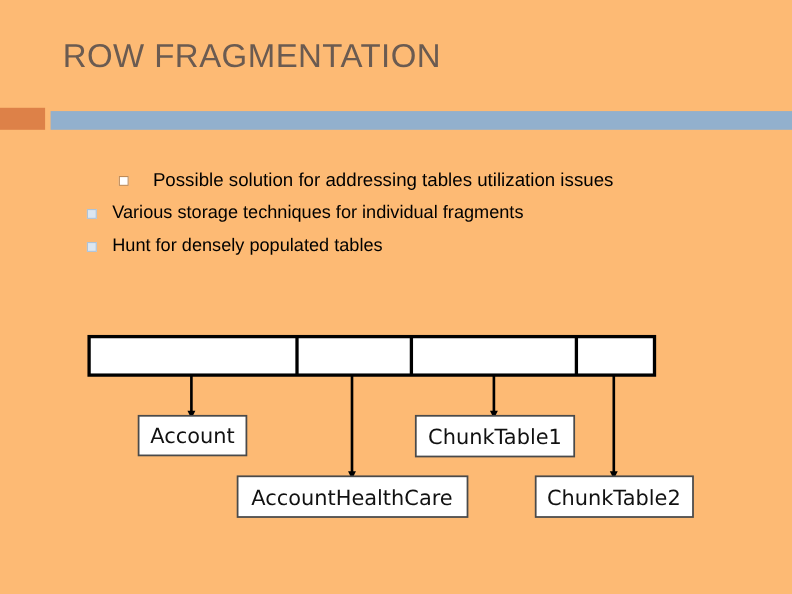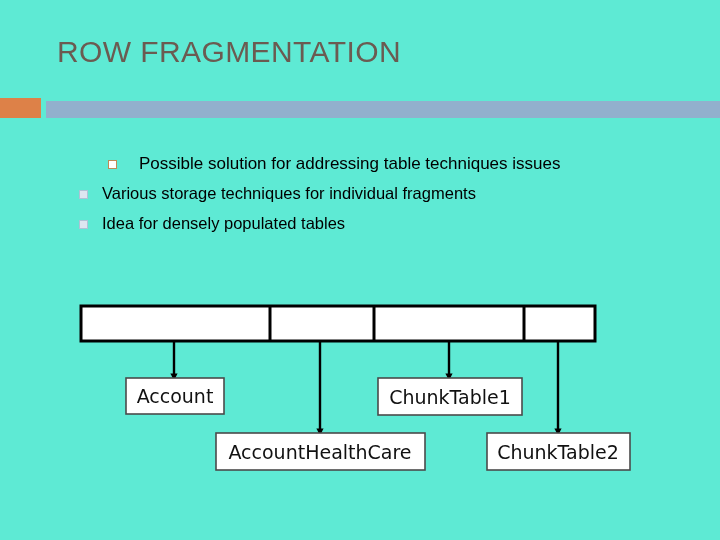--- a/index.html
+++ b/index.html
@@ -13,21 +13,21 @@
     font-family: "Liberation Sans", sans-serif;
     overflow: hidden;
     position: relative;
   }
 
   .slide {
     position: absolute;
     inset: 0;
     width: 720px;
     height: 540px;
-    background: #5eead4;
+    background: #fdba74;
   }
 
   
   .title {
     position: absolute;
     left: 57px;
     top: 32px;
     font-size: 30px;
     line-height: 40px;
     letter-spacing: 0.4px;
@@ -124,31 +124,31 @@
 
   <div class="title">ROW FRAGMENTATION</div>
 
   <div class="rule-orange"></div>
   <div class="rule-blue"></div>
 
   <div class="bullets">
 
     <div class="b-row b1">
       <span class="sq sq1"></span>
-      <span class="b-text">Possible solution for addressing table techniques issues</span>
+      <span class="b-text">Possible solution for addressing tables utilization issues</span>
     </div>
 
     <div class="b-row b2">
       <span class="sq sq2"></span>
       <span class="b-text">Various storage techniques for individual fragments</span>
     </div>
 
     <div class="b-row b2">
       <span class="sq sq2"></span>
-      <span class="b-text">Idea for densely populated tables</span>
+      <span class="b-text">Hunt for densely populated tables</span>
     </div>
 
 
   </div>
 
   <div class="diagram">
     <svg width="720" height="540" viewBox="0 0 720 540" xmlns="http://www.w3.org/2000/svg">
       <defs>
         <marker id="arrowhead" markerWidth="9" markerHeight="9" refX="4.2" refY="4.2" orient="auto" markerUnits="userSpaceOnUse">
           <path d="M0.6,0.6 L7.8,4.2 L0.6,7.8 z" fill="#000000"></path>

